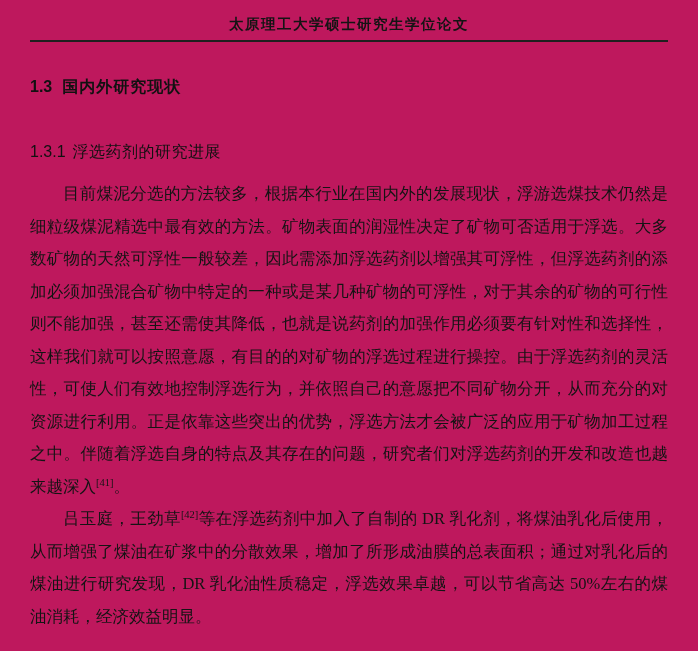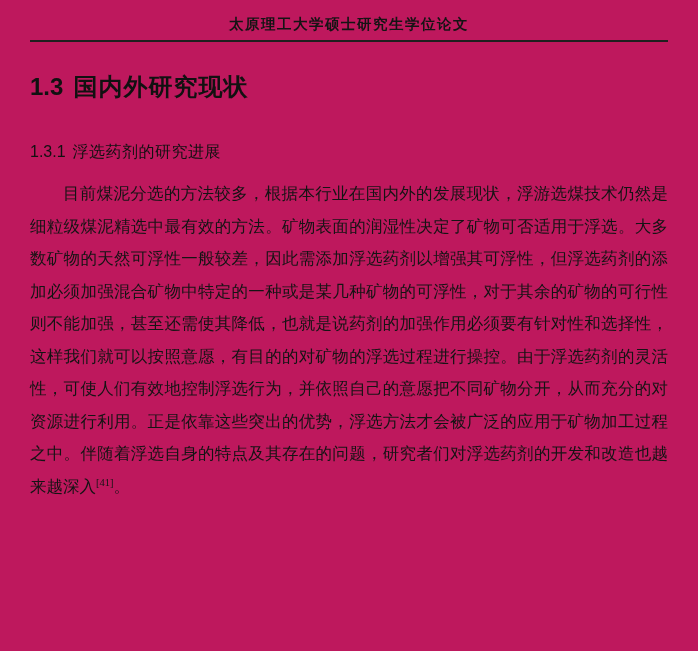--- a/index.html
+++ b/index.html
@@ -27,21 +27,21 @@
     padding-bottom: 6px;
   }
   .head-rule {
     height: 2px;
     background: #1f1f1f;
     width: 100%;
   }
   h1.section-heading {
     margin: 33px 0 0 0;
     font-family: "Liberation Sans", "DejaVu Sans", sans-serif;
-    font-size: 24px;
+    font-size: 16px;
     font-weight: 700;
     letter-spacing: 1px;
     line-height: 24px;
     color: #111;
   }
   h1.section-heading .sec-num {
     margin-right: 10px;
     letter-spacing: 0;
   }
   h2.subsection-heading {
@@ -91,16 +91,17 @@
   </h1>
 
   <h2 class="subsection-heading">
     <span class="sec-num">1.3.1</span><span>浮选药剂的研究进展</span>
   </h2>
 
   <div class="body-text">
 
     <p><span>目前煤泥分选的方法较多，根据本行业在国内外的发展现状，浮游选煤技术仍然是细粒级煤泥精选中最有效的方法。矿物表面的润湿性决定了矿物可否适用于浮选。大多数矿物的天然可浮性一般较差，因此需添加浮选药剂以增强其可浮性，但浮选药剂的添加必须加强混合矿物中特定的一种或是某几种矿物的可浮性，对于其余的矿物的可行性则不能加强，甚至还需使其降低，也就是说药剂的加强作用必须要有针对性和选择性，这样我们就可以按照意愿，有目的的对矿物的浮选过程进行操控。由于浮选药剂的灵活性，可使人们有效地控制浮选行为，并依照自己的意愿把不同矿物分开，从而充分的对资源进行利用。正是依靠这些突出的优势，浮选方法才会被广泛的应用于矿物加工过程之中。伴随着浮选自身的特点及其存在的问题，研究者们对浮选药剂的开发和改造也越来越深入</span><sup class="cite">[41]</sup><span>。</span></p>
 
+    <p><span>吕玉庭，王劲草</span><sup class="cite">[42]</sup><span>等在浮选药剂中加入了自制的 DR 乳化剂，将煤油乳化后使用，从而增强了煤油在矿浆中的分散效果，增加了所形成油膜的总表面积；通过对乳化后的煤油进行研究发现，DR 乳化油性质稳定，浮选效果卓越，可以节省高达 50%左右的煤油消耗，经济效益明显。</span></p>
 
   </div>
 
 </div>
 
 </body></html>

